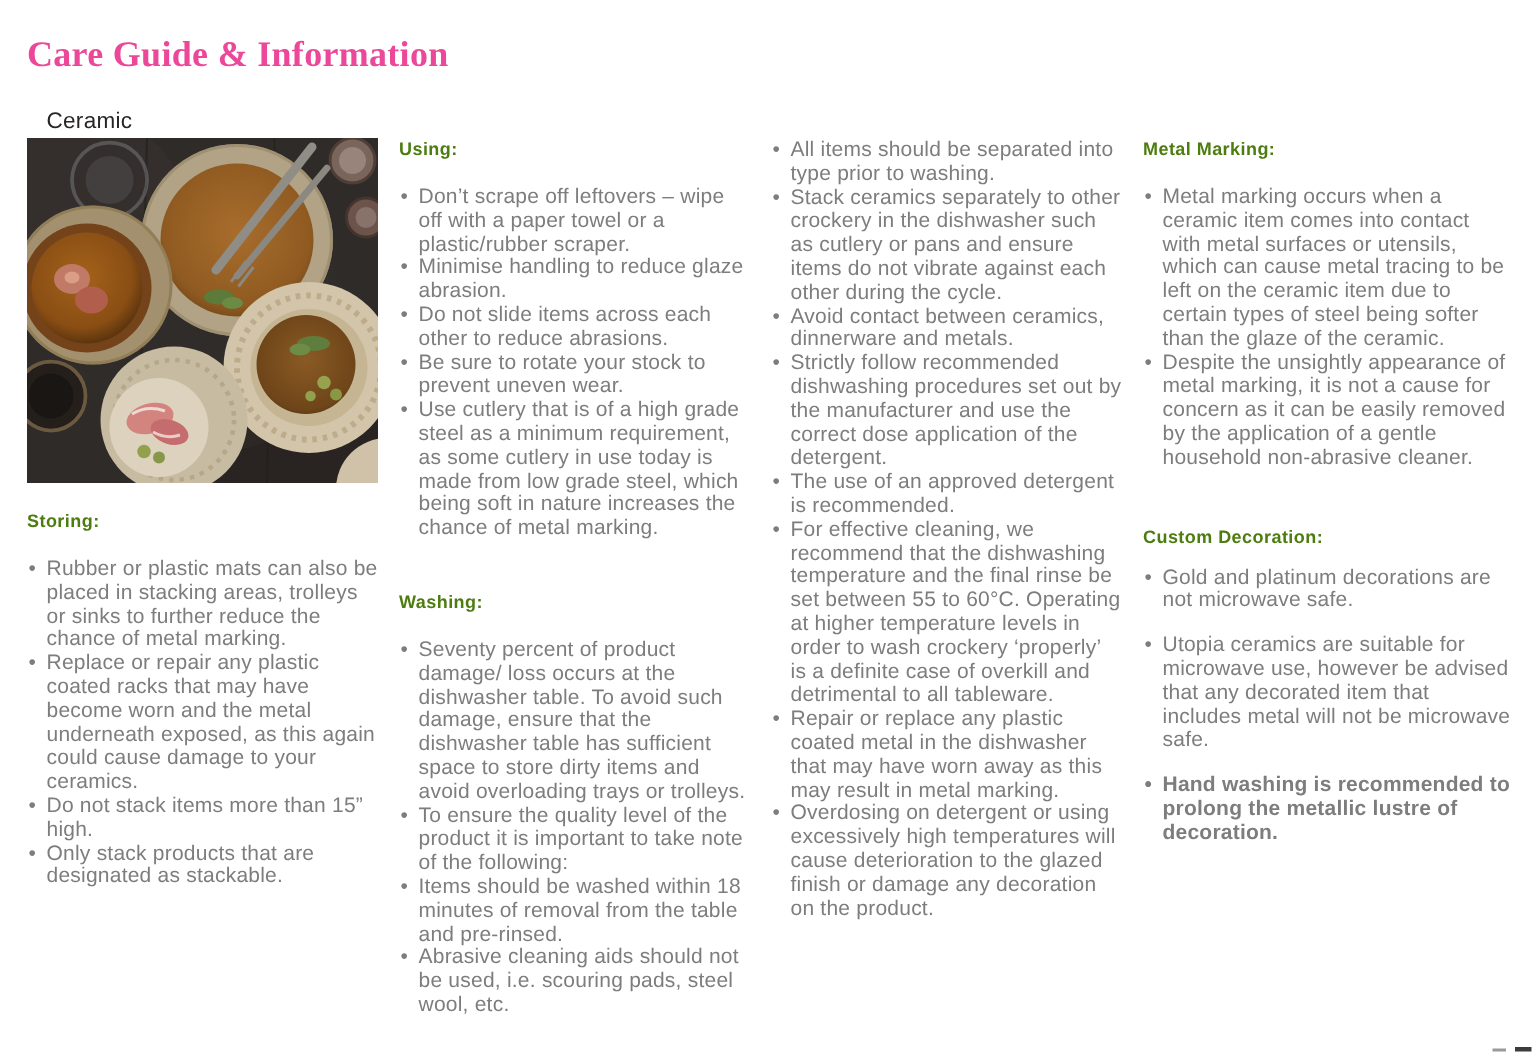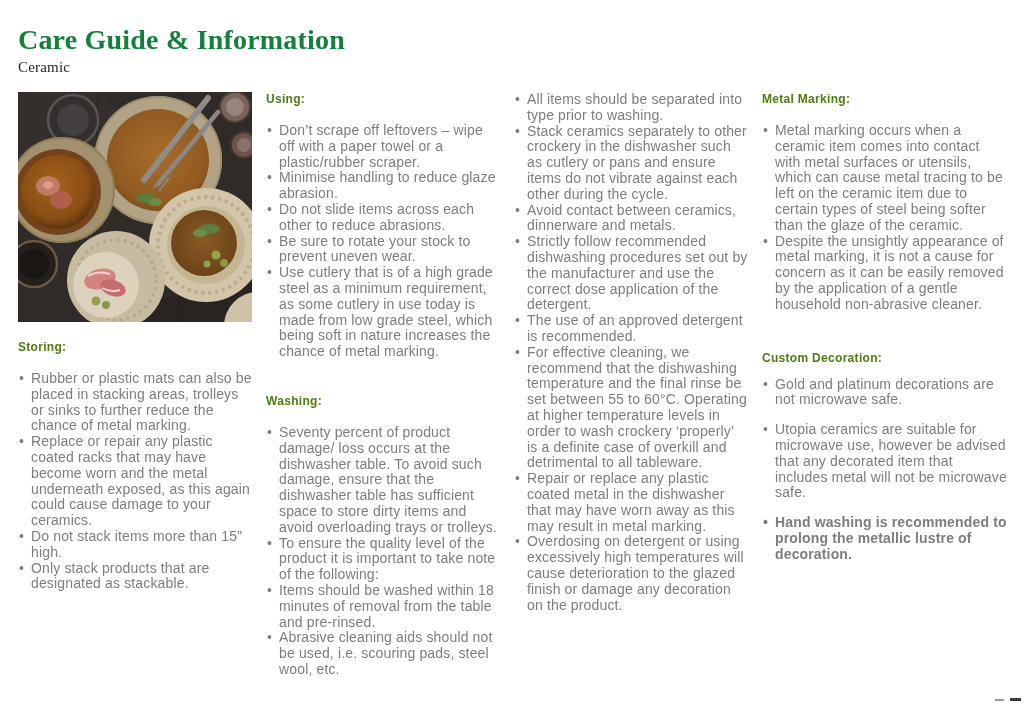--- a/index.html
+++ b/index.html
@@ -5,25 +5,25 @@
   html,body{margin:0;padding:0;}
   body{
     width:1024px;height:704px;background:#ffffff;overflow:hidden;
     font-family:"Liberation Sans", sans-serif;
   }
   .page{position:relative;width:1024px;height:704px;}
 
   .page-title{
     position:absolute;left:18px;top:24px;margin:0;
     font-family:"Liberation Serif", serif;
-    font-size:28px;font-weight:600;color:#15803d;letter-spacing:.2px;
+    font-size:24px;font-weight:600;color:#ec4899;letter-spacing:.2px;
   }
   .page-subtitle{
-    position:absolute;left:18px;top:59px;margin:0;
-    font-family:Liberation Serif, serif;
+    position:absolute;left:18px;top:59px;margin:13px;
+    font-family:Liberation Sans, sans-serif;
     font-size:15px;font-weight:normal;color:#262626;letter-spacing:.2px;
   }
 
   .cols{
     position:absolute;left:18px;top:92px;
     display:grid;grid-template-columns:234px 234px 234px 246px;column-gap:14px;
   }
   .col{min-width:0;}
 
   .photo{width:234px;height:230px;margin:0 0 18px 0;background:#2f2b28;}

